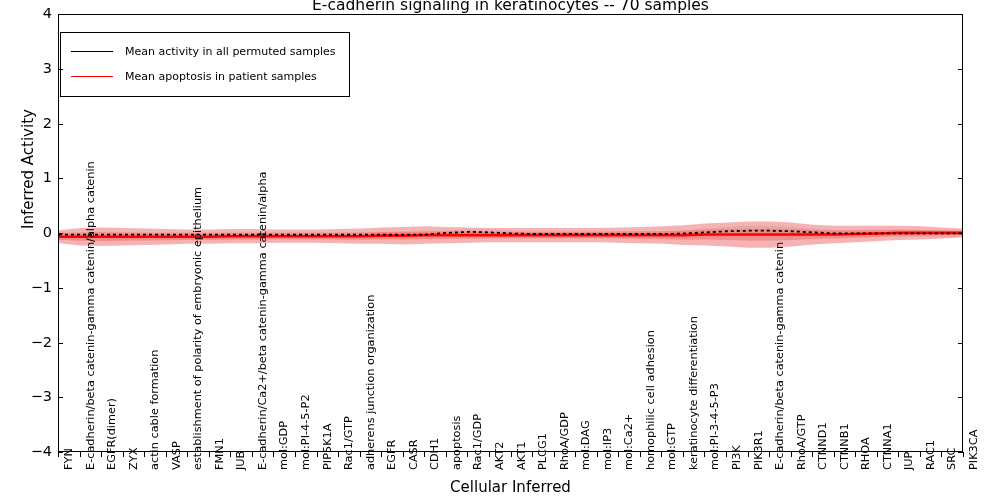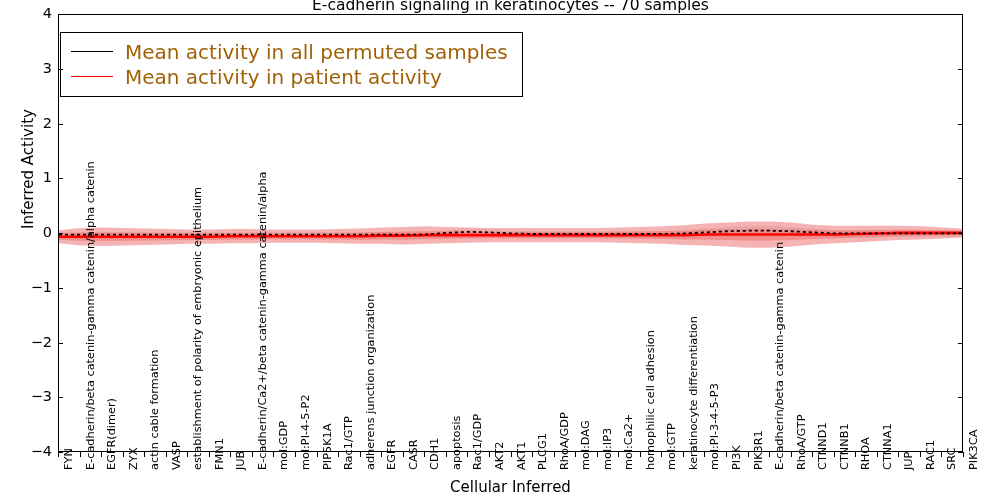--- a/index.html
+++ b/index.html
@@ -49,21 +49,21 @@
   
   #legend{
     position:absolute;left:60px;top:32px;
     border:1.5px solid #000;background:#fff;
     padding:6px 14px 7px 10px;box-sizing:border-box;
   }
   .legend-row{display:flex;align-items:center;height:25px;}
   .legend-swatch{width:42px;height:0;margin-right:12px;flex:0 0 42px;}
   .legend-swatch.permuted{border-top:1.9px solid #000000;}
   .legend-swatch.patient{border-top:1.9px solid #ff0000;}
-  .legend-text{font-size:20px;color:#a16207;white-space:nowrap;}
+  .legend-text{font-size:11px;color:#000000;white-space:nowrap;}
 </style>
 </head>
 <body>
 
 <div id="figure">
 
   <div id="chart-title">E-cadherin signaling in keratinocytes -- 70 samples</div>
 
   <div id="ylabel">Inferred Activity</div>
   <div id="ytick-labels">
@@ -180,21 +180,21 @@
     </div>
   <div id="xlabel">Cellular Inferred</div>
 
   <div id="legend">
     <div class="legend-row">
       <span class="legend-swatch permuted"></span>
       <span class="legend-text">Mean activity in all permuted samples</span>
     </div>
     <div class="legend-row">
       <span class="legend-swatch patient"></span>
-      <span class="legend-text">Mean activity in patient activity</span>
+      <span class="legend-text">Mean apoptosis in patient samples</span>
     </div>
   </div>
 
 <div class="ytick-mark" style="top: 14px;"></div>
     <div class="ytick-mark right" style="top: 14px;"></div>
     <div class="ytick-mark" style="top: 68.75px;"></div>
     <div class="ytick-mark right" style="top: 68.75px;"></div>
     <div class="ytick-mark" style="top: 123.5px;"></div>
     <div class="ytick-mark right" style="top: 123.5px;"></div>
     <div class="ytick-mark" style="top: 178.25px;"></div>

